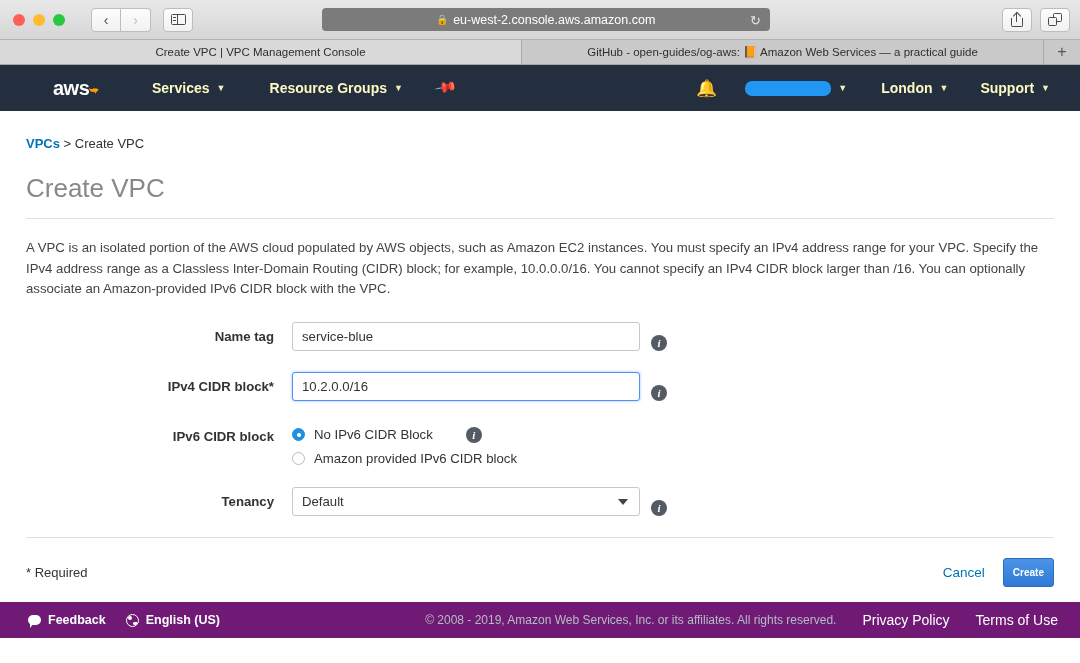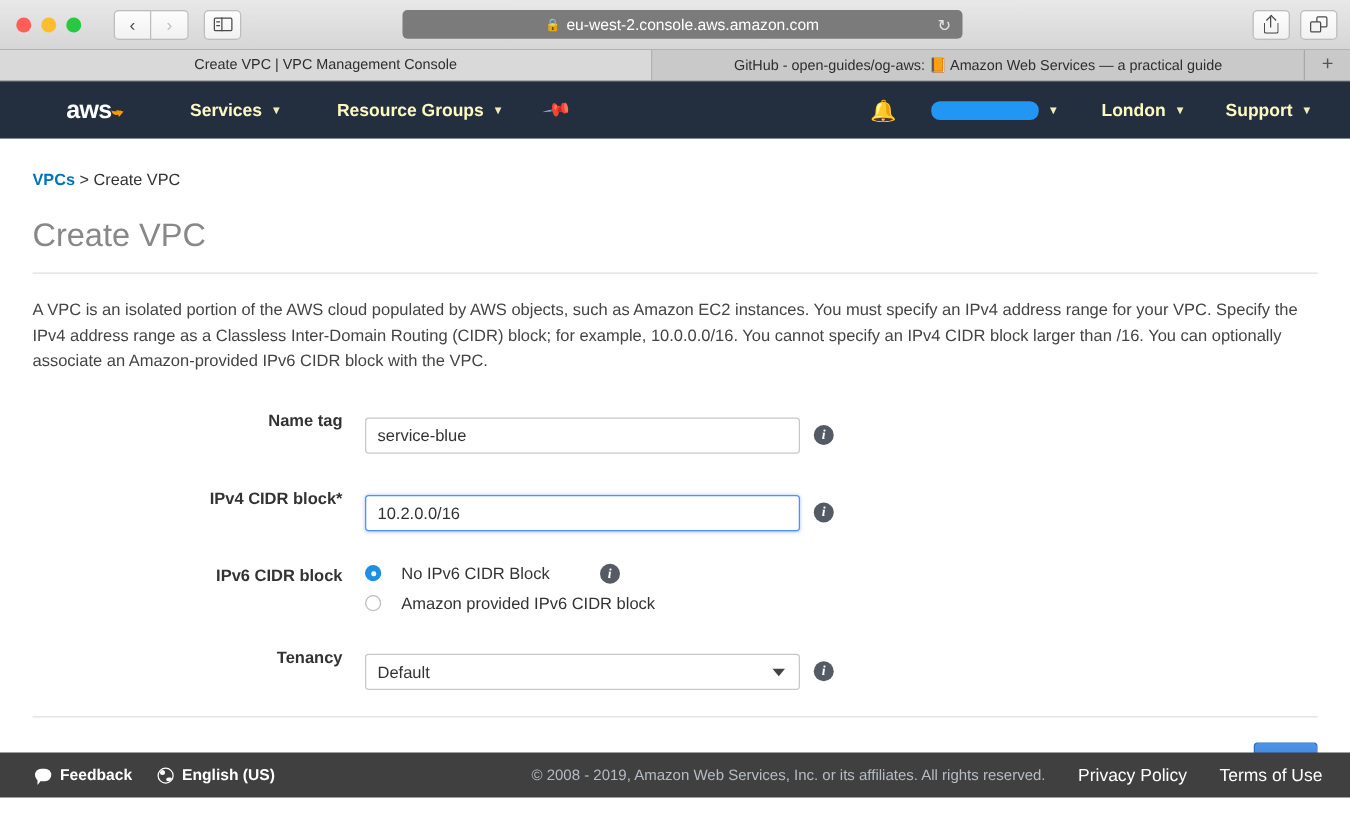--- a/index.html
+++ b/index.html
@@ -172,21 +172,21 @@
   }
   .desc { font-size: 13.2px; color: #444; line-height: 20.5px; margin-top: 19px; }
 
   .form { margin-top: 22px; }
   .row { display: flex; align-items: flex-start; margin-bottom: 21px; }
   .lbl {
     width: 266px; text-align: right; padding-right: 18px;
     font-size: 13.2px; font-weight: 700; color: #333;
     line-height: 29px;
   }
-  .field { display: flex; align-items: center; gap: 11px; margin-top: 12px; }
+  .field { display: flex; align-items: flex-end; gap: 11px; }
   .txt {
     width: 348px; height: 29px; padding: 0 9px;
     border: 1px solid #c8c8c8; border-radius: 3px;
     font-size: 13.2px; color: #333; background: #fff;
     font-family: "Liberation Sans", sans-serif;
     outline: none;
   }
   .txt.focused {
     border: 1px solid #4d90fe;
     box-shadow: 0 0 3px rgba(77,144,254,.55);
@@ -210,21 +210,21 @@
   }
   .info {
     width: 16px; height: 16px; border-radius: 50%;
     background: #545b64; color: #fff;
     font-size: 11px; font-weight: 700; font-style: italic;
     display: inline-flex; align-items: center; justify-content: center;
     font-family: "Liberation Serif", serif;
     flex: none;
   }
   .radio-group { display: flex; flex-direction: column; gap: 8px; padding-top: 5px; }
-  .radio-line { display: flex; align-items: center; gap: 16px; }
+  .radio-line { display: flex; align-items: center; gap: 9px; }
   .radio {
     width: 13px; height: 13px; border-radius: 50%;
     border: 1px solid #bcbcbc; background: #fff; flex: none;
   }
   .radio.on {
     background: #1e8fe1; border-color: #1e8fe1;
     position: relative;
   }
   .radio.on::after {
     content: ""; position: absolute; left: 4px; top: 4px;
@@ -246,21 +246,21 @@
     border: 1px solid #2b6ec0; border-radius: 3px;
     color: #fff; font-size: 10px; font-weight: 700;
     padding: 8px 9px; cursor: pointer;
     font-family: "Liberation Sans", sans-serif;
   }
 
   
   .footer {
     position: absolute; left: 0; bottom: 0;
     width: 1080px; height: 36px;
-    background: #404040;
+    background: #701a75;
     display: flex; align-items: center;
     color: #fff; font-size: 12.5px;
   }
   .f-left { display: flex; align-items: center; gap: 20px; margin-left: 28px; }
   .f-item { display: flex; align-items: center; gap: 7px; font-weight: 700; color: #fff; text-decoration: none; }
   .bubble {
     width: 13px; height: 10px; background: #fff; border-radius: 5px;
     position: relative;
   }
   .bubble::after {

